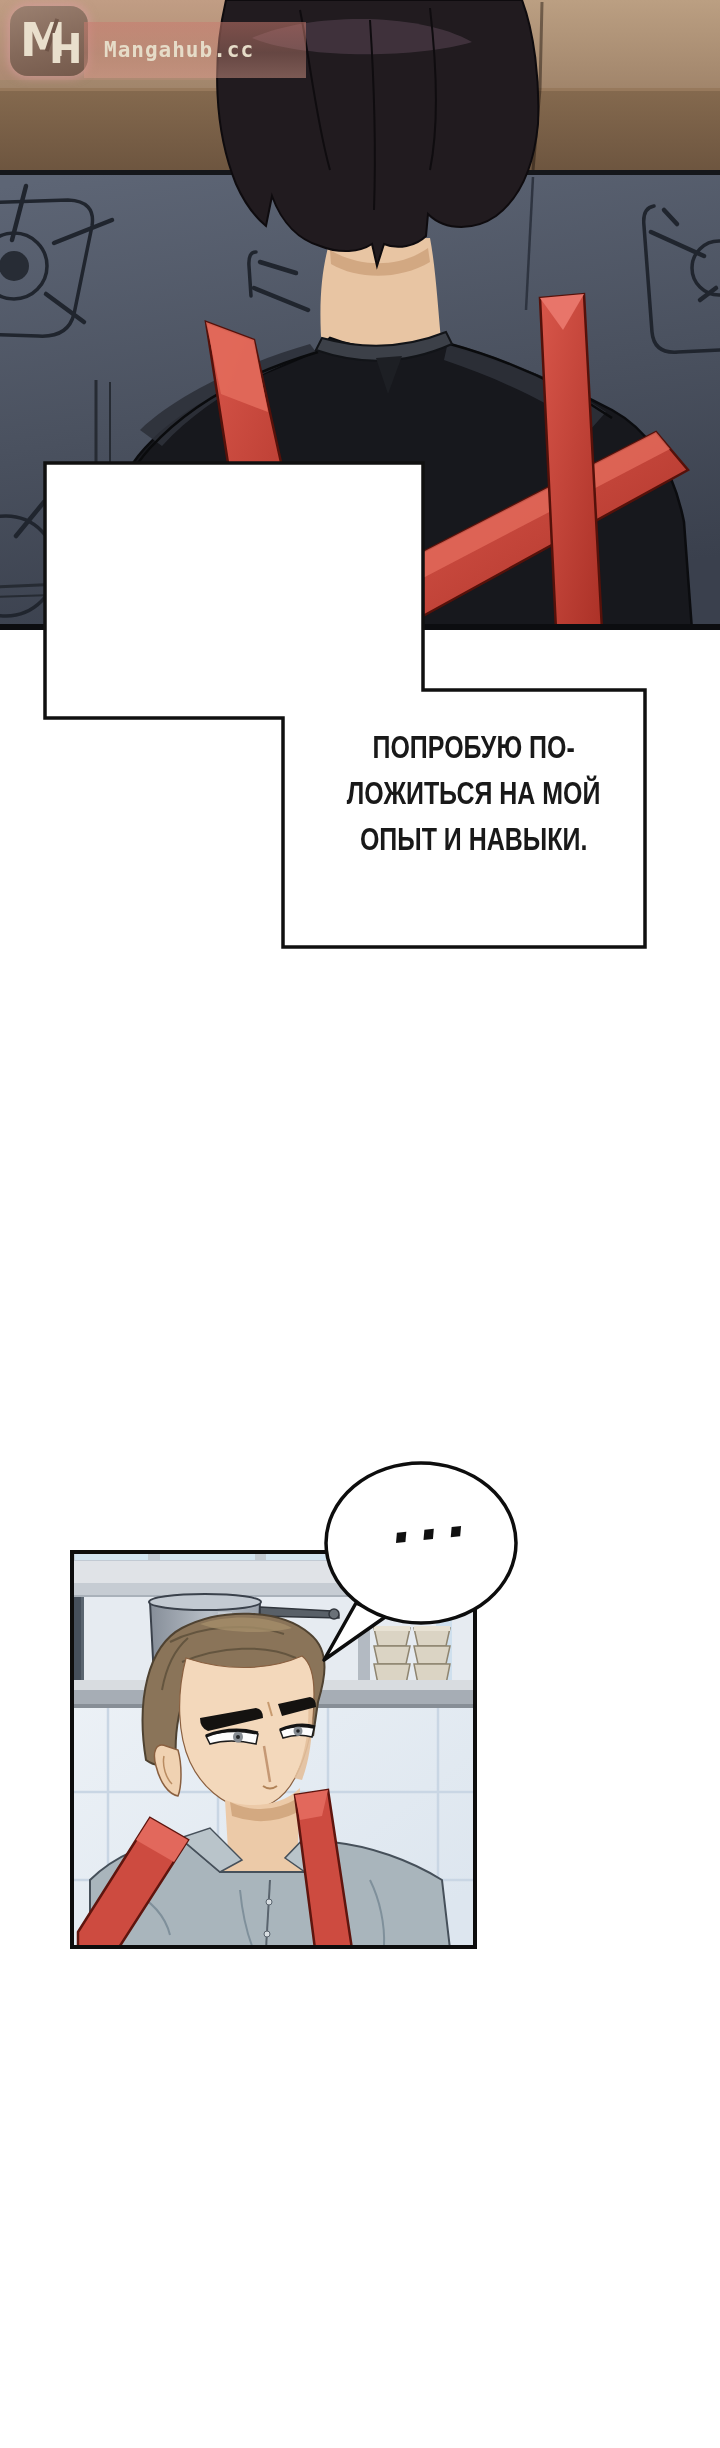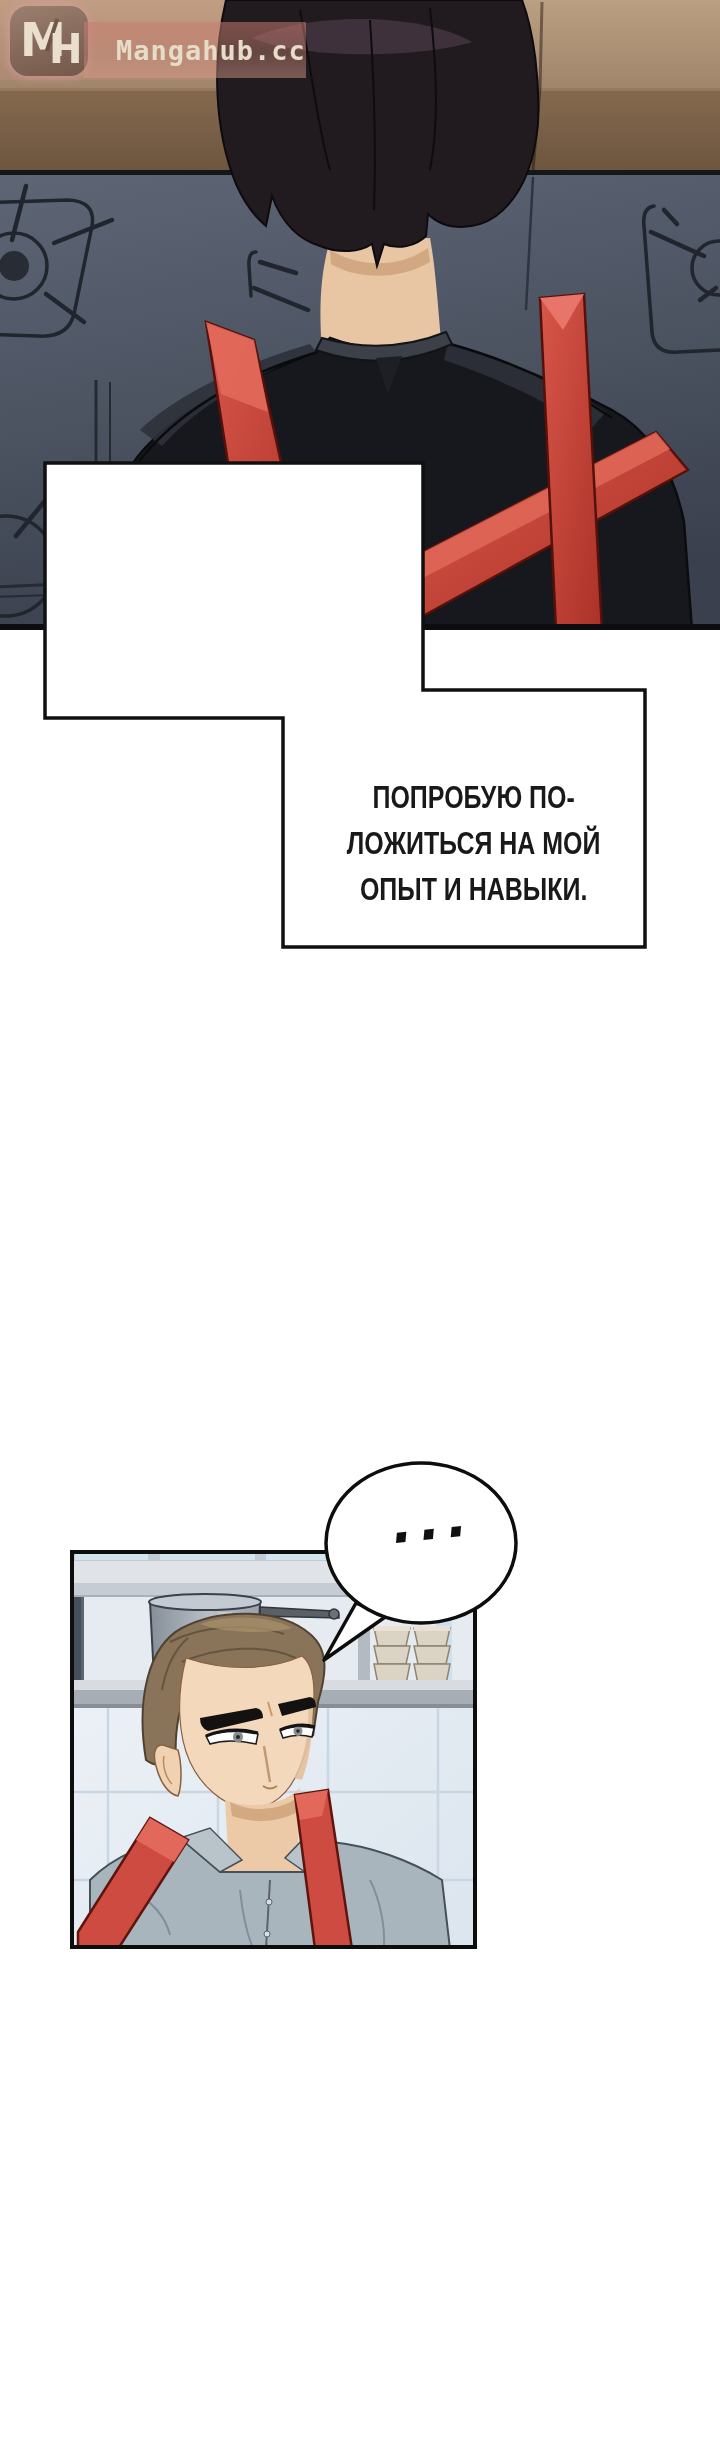--- a/index.html
+++ b/index.html
@@ -31,23 +31,23 @@
     position:absolute;left:40px;top:12px;width:4px;height:34px;
     background:linear-gradient(180deg,#74594b 0%,#6d5346 100%);
     transform:rotate(18deg);
   }
   .wm-bar{
     position:absolute;left:84px;top:22px;width:222px;height:56px;
     background:linear-gradient(180deg,rgba(201,122,110,0.55) 0%,rgba(196,130,115,0.42) 55%,rgba(214,152,136,0.50) 100%);
     display:flex;align-items:center;
   }
   .wm-bar span{
-    margin-left:32px;
+    margin-left:20px;
     font-family:"DejaVu Sans Mono",monospace;
-    font-size:27px;font-weight:700;letter-spacing:1px;color:#e6dcc8;
+    font-size:21px;font-weight:700;letter-spacing:1px;color:#e6dcc8;
   }
 
   
   .btext{
     position:absolute;display:flex;align-items:center;justify-content:center;
     text-align:center;color:#191919;font-weight:700;
     font-size:32px;line-height:46px;white-space:pre;
   }
   .btext>span{display:block;transform:scaleX(0.78);transform-origin:center;}
 
@@ -179,21 +179,21 @@
   </div>
   <div class="wm-bar">
     <span>Mangahub.cc</span>
   </div>
 
   <svg class="abs" style="left:0;top:440px" width="720" height="520" viewBox="0 0 720 520">
     <path d="M45,23 H423 V250 H645 V507 H283 V278 H45 Z" fill="#ffffff" stroke="#101010" stroke-width="3.5" stroke-linejoin="miter"></path>
   </svg>
 
 
-  <div class="btext" style="left:283px;top:714px;width:382px;height:257px">
+  <div class="btext" style="left:283px;top:664px;width:382px;height:257px">
     <span>ПОПРОБУЮ ПО-
 ЛОЖИТЬСЯ НА МОЙ
 ОПЫТ И НАВЫКИ.</span>
   </div>
 
   <svg class="abs" style="left:70px;top:1550px" width="407" height="399" viewBox="0 0 407 399">
     <defs>
       <linearGradient id="tileG" x1="0" y1="0" x2="0.8" y2="1">
         <stop offset="0" stop-color="#f0f4f8"></stop>
           <stop offset="1" stop-color="#dde6ef"></stop>

